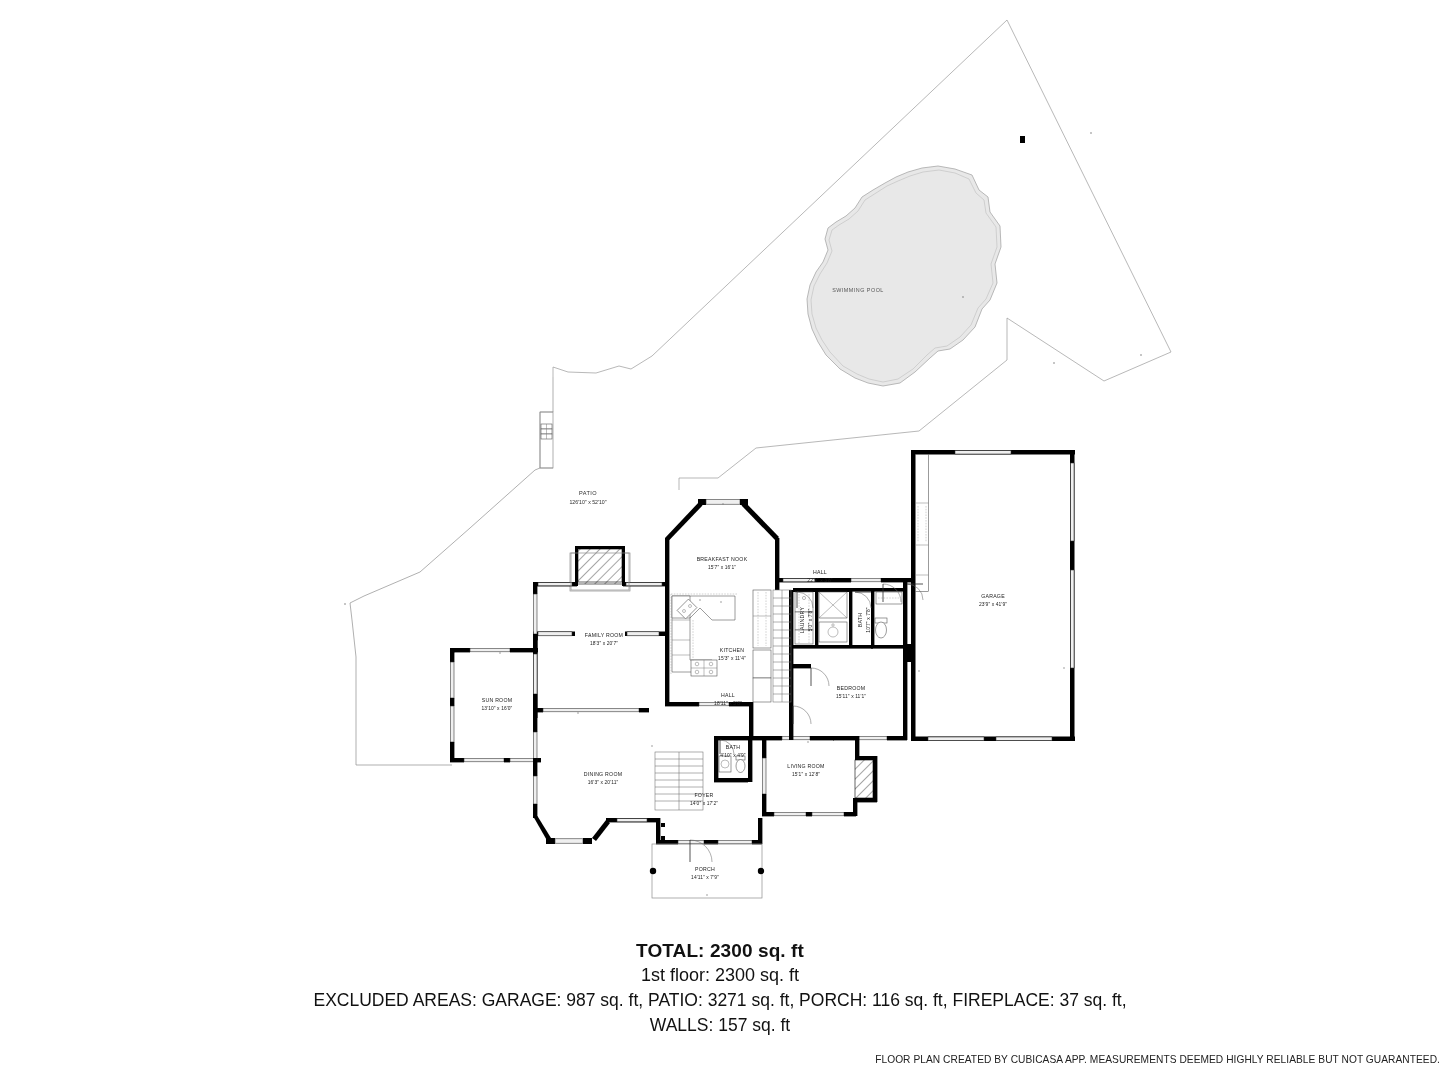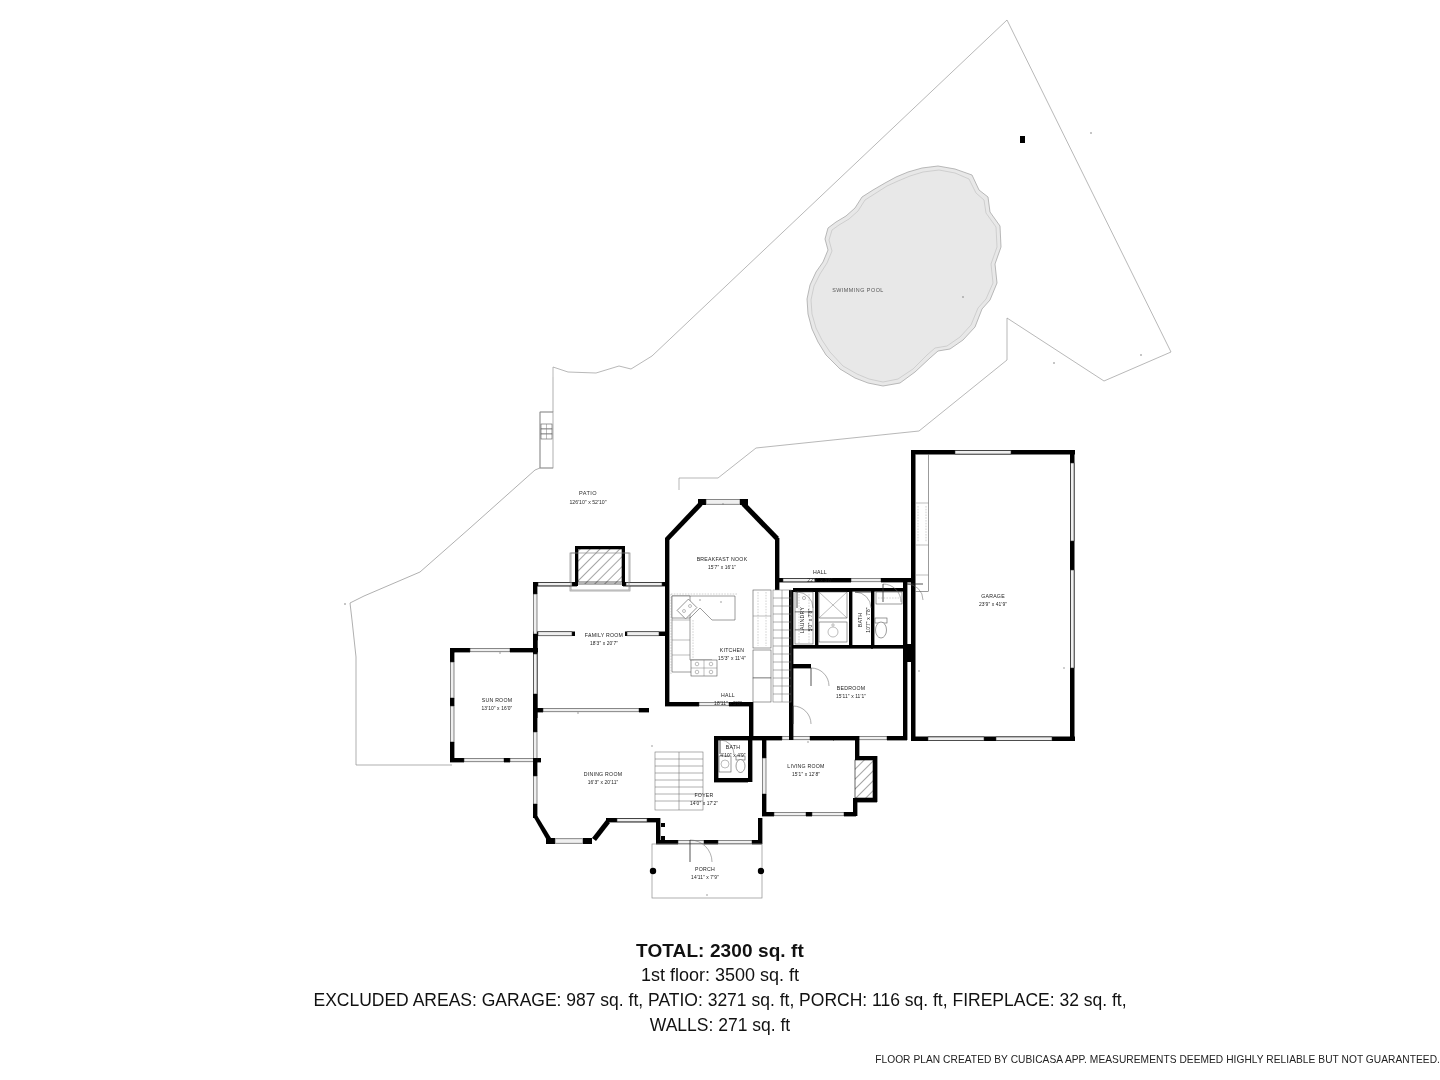--- a/index.html
+++ b/index.html
@@ -570,18 +570,18 @@
     <g>
       <text class="rm-label" x="705" y="871">PORCH</text>
       <text class="rm-dim" x="705" y="879">14'11" x 7'9"</text>
     </g>
   </g>
 
 </svg>
 
 <div id="summary">
   <div class="total">TOTAL: 2300 sq. ft</div>
-  <div class="floorline">1st floor: 3500 sq. ft</div>
-  <div class="excluded">EXCLUDED AREAS: GARAGE: 987 sq. ft, PATIO: 3271 sq. ft, PORCH: 116 sq. ft, FIREPLACE: 32 sq. ft, WALLS: 271 sq. ft</div>
+  <div class="floorline">1st floor: 2300 sq. ft</div>
+  <div class="excluded">EXCLUDED AREAS: GARAGE: 987 sq. ft, PATIO: 3271 sq. ft, PORCH: 116 sq. ft, FIREPLACE: 37 sq. ft, WALLS: 157 sq. ft</div>
   <div class="disclaimer">FLOOR PLAN CREATED BY CUBICASA APP. MEASUREMENTS DEEMED HIGHLY RELIABLE BUT NOT GUARANTEED.</div>
 </div>
 
 </div>
 
 </body></html>

